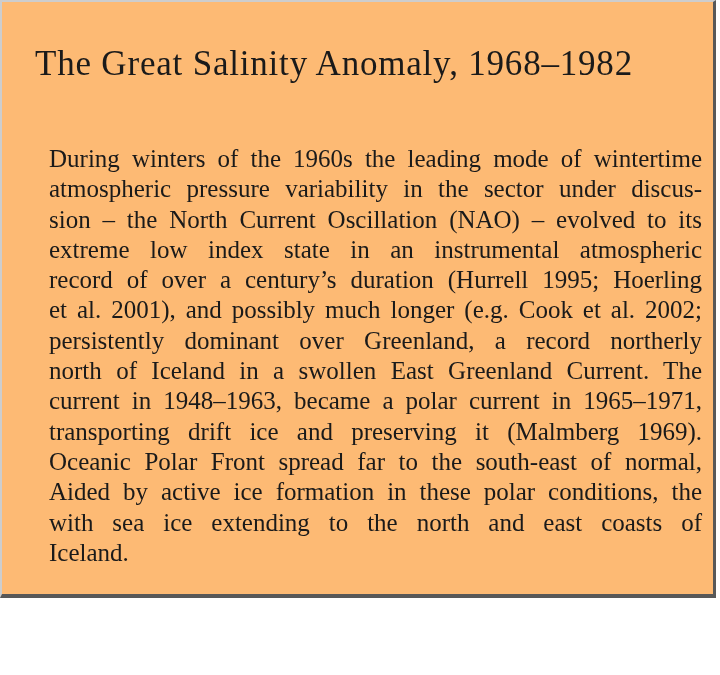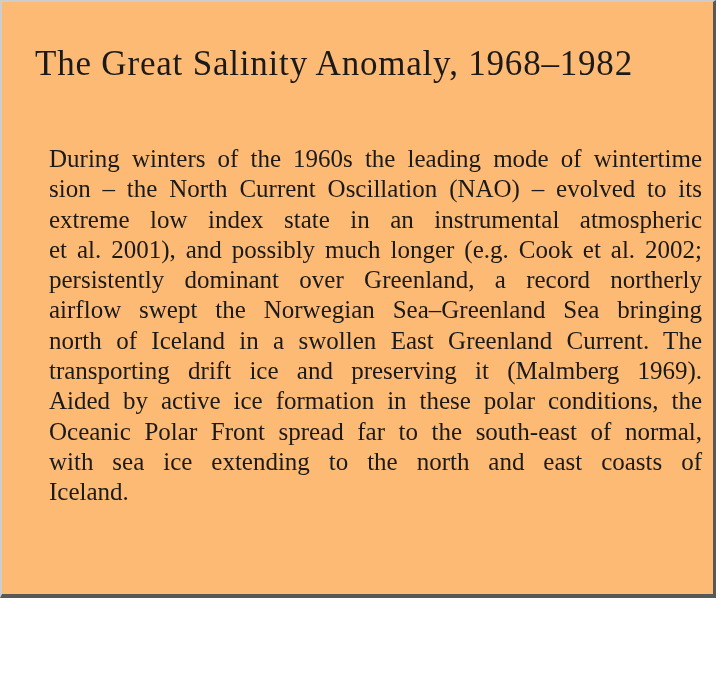--- a/index.html
+++ b/index.html
@@ -62,25 +62,27 @@
     -moz-text-align-last: left;
   }
 </style>
 </head>
 <body>
 
 <div class="page-frame">
   <h1 class="article-title">The Great Salinity Anomaly, 1968–1982</h1>
   <div class="paragraph">
       <div class="pline">During winters of the 1960s the leading mode of wintertime</div>
+      <div class="pline">atmospheric pressure variability in the sector under discus-</div>
       <div class="pline">sion – the North Current Oscillation (NAO) – evolved to its</div>
       <div class="pline">extreme low index state in an instrumental atmospheric</div>
+      <div class="pline">record of over a century’s duration (Hurrell 1995; Hoerling</div>
       <div class="pline">et al. 2001), and possibly much longer (e.g. Cook et al. 2002;</div>
       <div class="pline">persistently dominant over Greenland, a record northerly</div>
-      <div class="pline">airflow swept the Norwegian Sea–Greenland Sea bringing</div>
       <div class="pline">north of Iceland in a swollen East Greenland Current. The</div>
+      <div class="pline">current in 1948–1963, became a polar current in 1965–1971,</div>
       <div class="pline">transporting drift ice and preserving it (Malmberg 1969).</div>
+      <div class="pline">Oceanic Polar Front spread far to the south-east of normal,</div>
       <div class="pline">Aided by active ice formation in these polar conditions, the</div>
-      <div class="pline">Oceanic Polar Front spread far to the south-east of normal,</div>
       <div class="pline">with sea ice extending to the north and east coasts of</div>
       <div class="pline last">Iceland.</div>
     </div>
 </div>
 
 </body></html>

